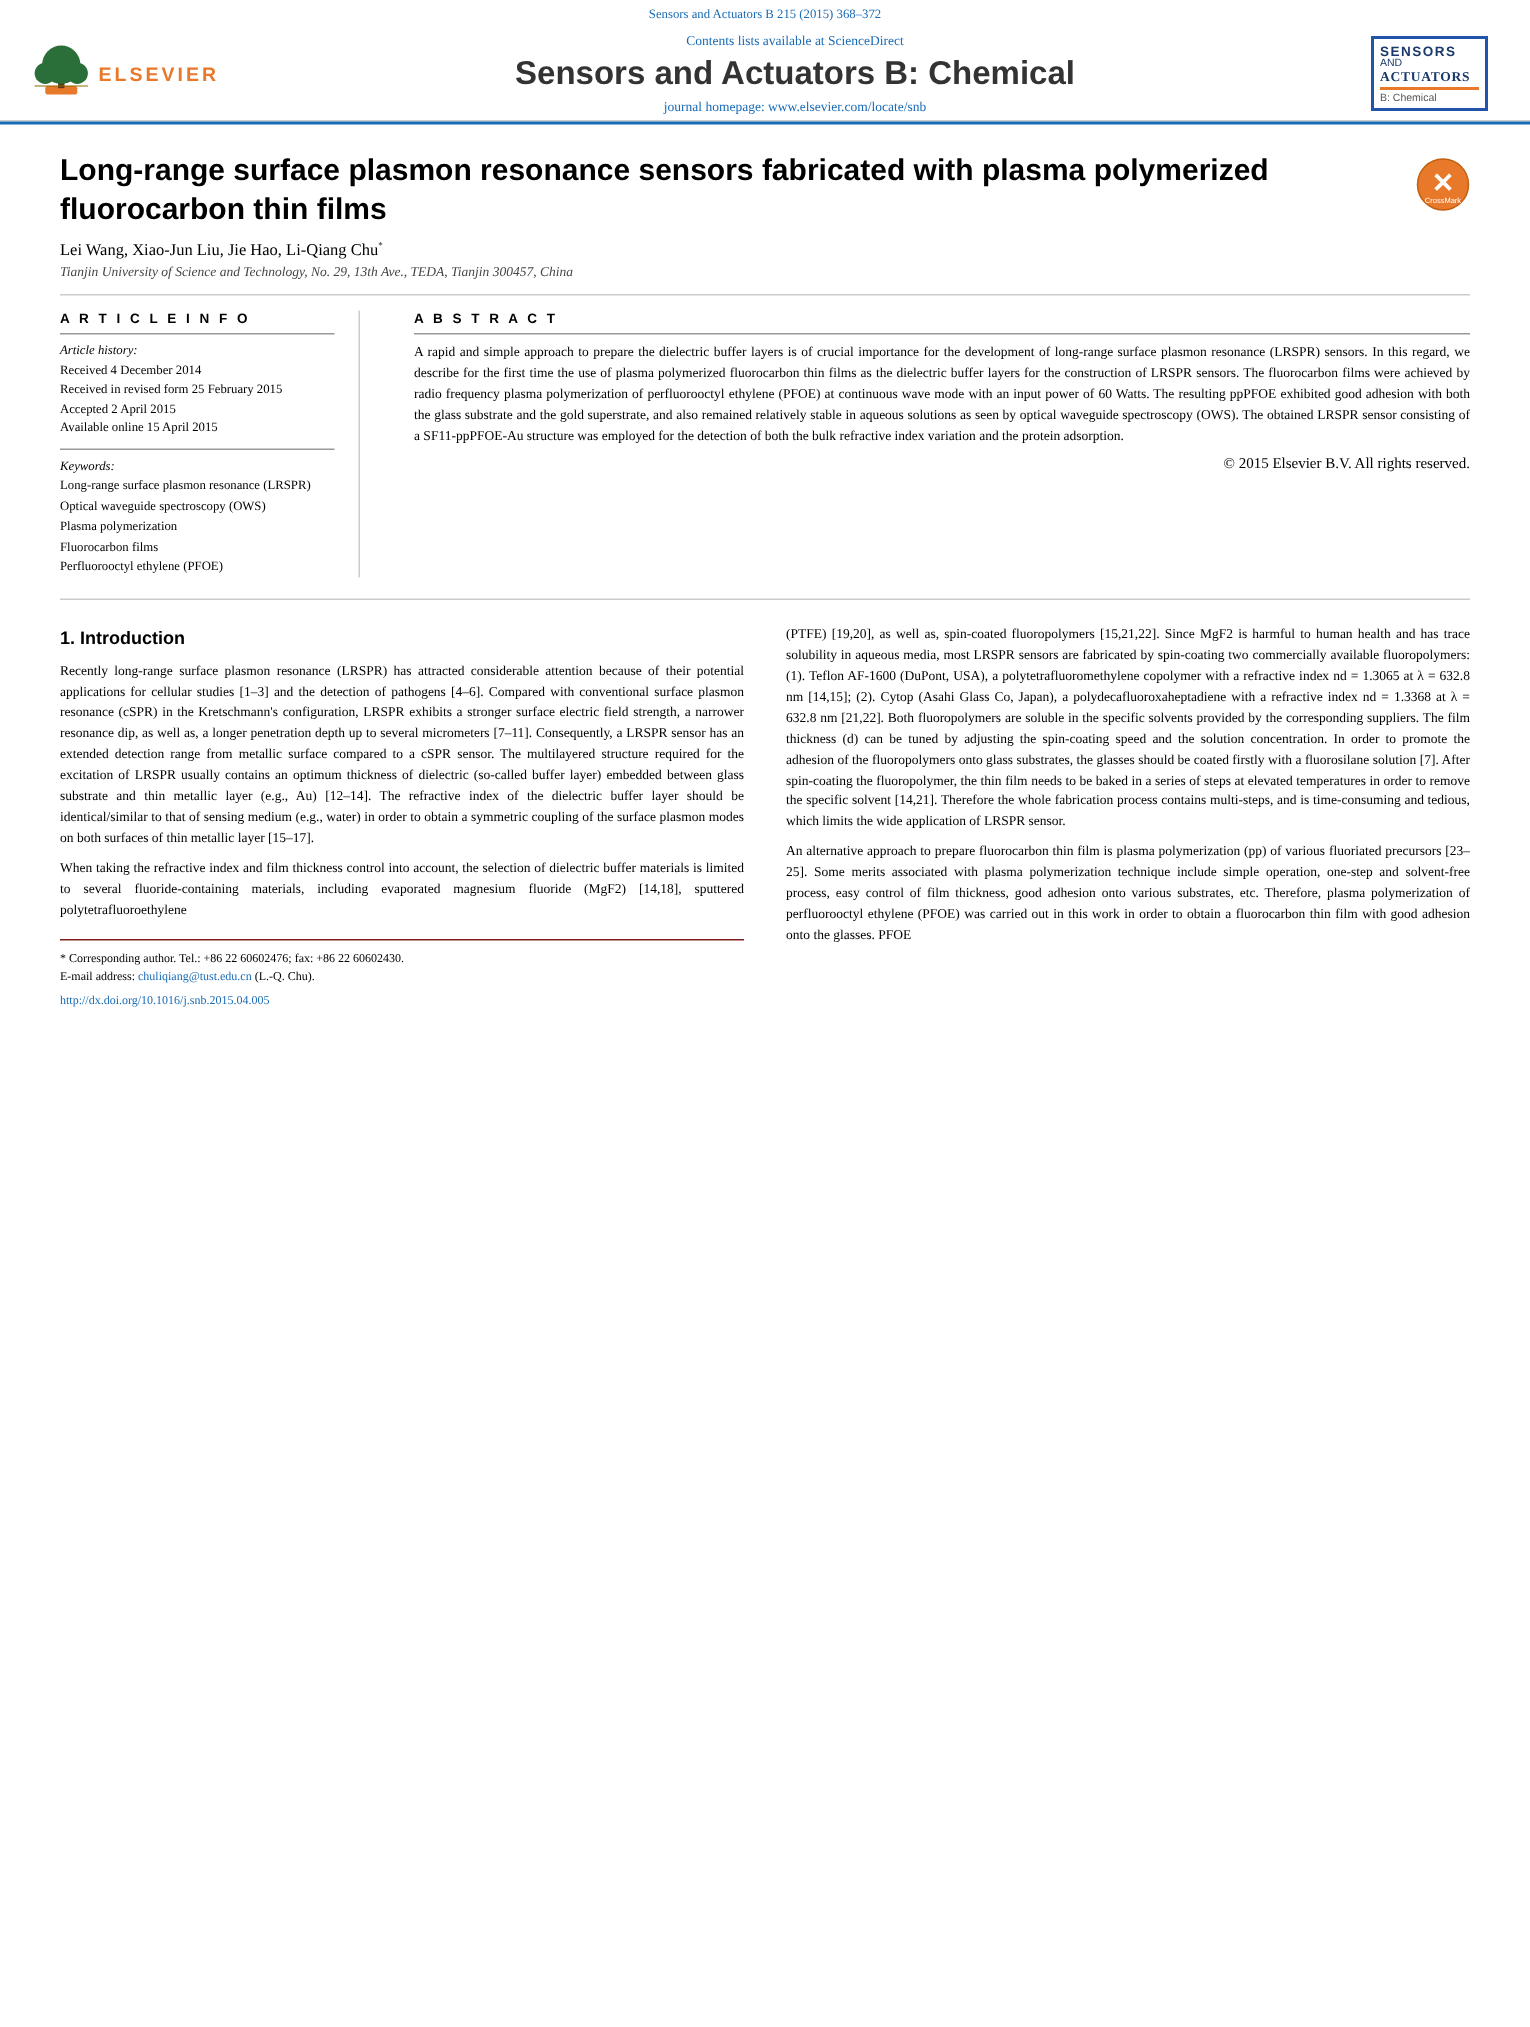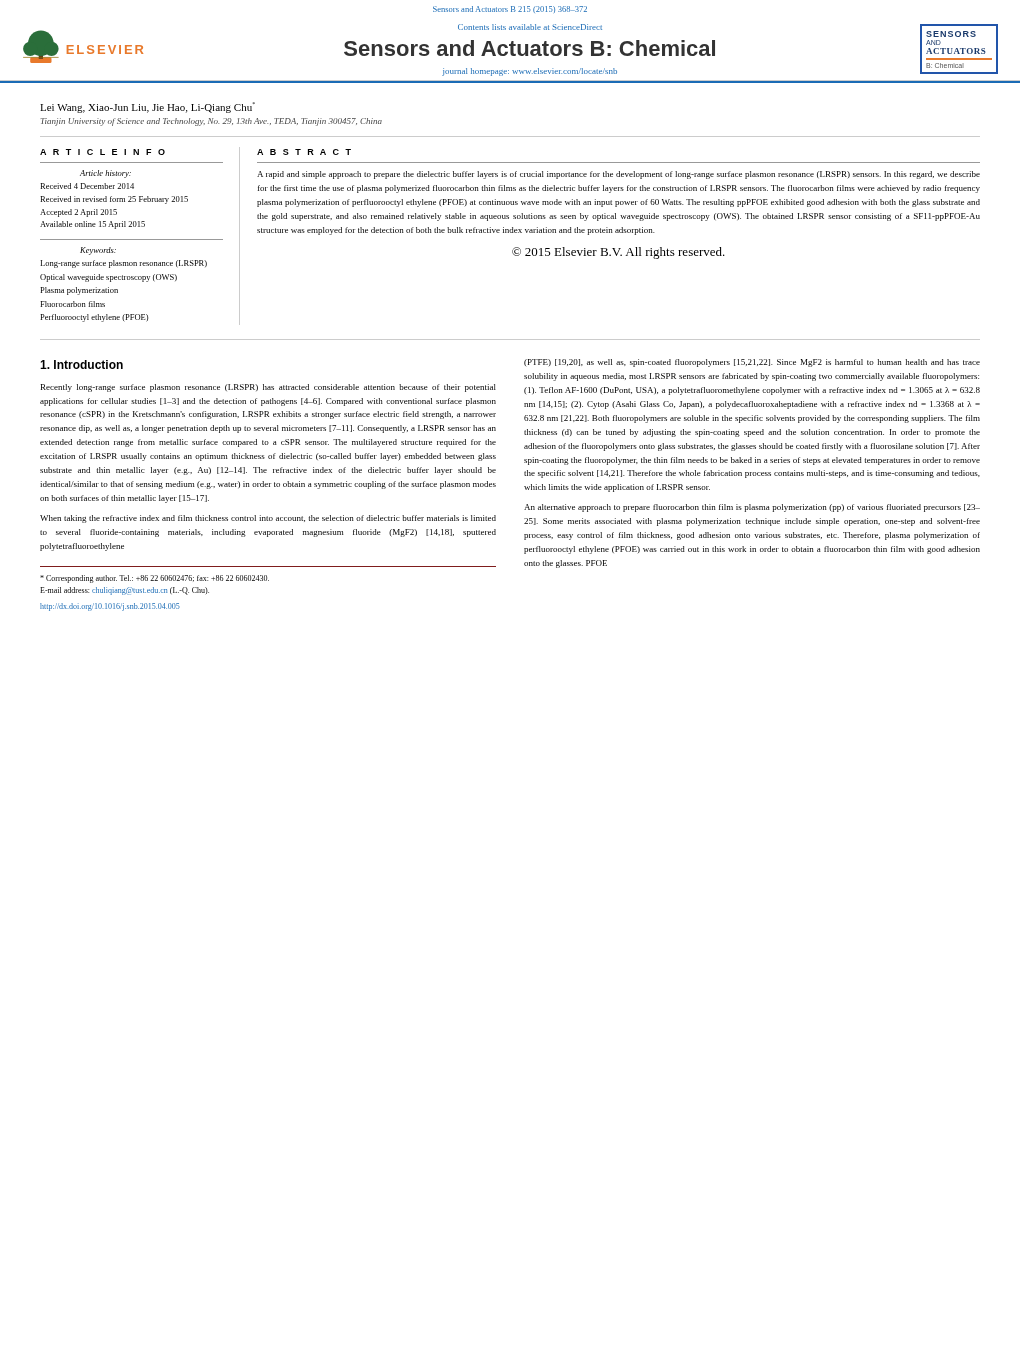--- a/index.html
+++ b/index.html
@@ -78,21 +78,21 @@
       font-size: 9px;
       color: #555;
       margin-top: 4px;
     }
     .journal-homepage span { color: #1a6bb5; }
 
     .sensors-logo-box {
       width: 90px;
       display: flex;
       flex-direction: column;
-      align-items: center;
+      align-items: flex-start;
     }
 
     .top-divider {
       border: none;
       border-top: 2px solid #1a6bb5;
       margin: 0 0 0 0;
     }
 
     
     .main-content {
@@ -136,21 +136,21 @@
 
     .article-divider {
       border: none;
       border-top: 1px solid #ccc;
       margin: 8px 0 10px 0;
     }
 
     
     .two-col-section {
       display: flex;
-      gap: 17px;
+      gap: 36px;
       margin-bottom: 14px;
     }
 
     .article-info-col {
       width: 200px;
       flex-shrink: 0;
       border-right: 1px solid #ccc;
       padding-right: 16px;
     }
 
@@ -171,21 +171,20 @@
       border: none;
       border-top: 1px solid #999;
       margin: 3px 0 5px 0;
     }
 
     .info-sub-label {
       font-size: 8.5px;
       font-style: italic;
       color: #000;
       margin-bottom: 2px;
-      margin-left: 40px;
     }
 
     .info-item {
       font-size: 8.5px;
       color: #000;
       line-height: 1.5;
     }
 
     .keywords-section {
       margin-top: 8px;
@@ -197,23 +196,23 @@
     }
 
     .abstract-text {
       font-size: 9px;
       color: #000;
       line-height: 1.55;
       text-align: justify;
     }
 
     .copyright-line {
-      font-size: 13px;
-      color: #000;
-      text-align: center;
+      font-size: 10px;
+      color: #000;
+      text-align: right;
       margin-top: 6px;
     }
 
     
     .body-two-col {
       display: flex;
       gap: 28px;
       margin-top: 16px;
     }
 
@@ -326,20 +325,30 @@
           <div style="font-size:7px;color:#555;font-family:Arial;">B: Chemical</div>
         </div>
       </div>
     </div>
   </div>
 
   <hr class="top-divider">
 
   <div class="main-content">
 
+    <div class="article-title-row">
+      <div class="article-title">Long-range surface plasmon resonance sensors fabricated with plasma polymerized fluorocarbon thin films</div>
+      <div class="crossmark-logo">
+        <svg width="36" height="36" viewBox="0 0 36 36" xmlns="http://www.w3.org/2000/svg">
+          <circle cx="18" cy="18" r="17" fill="#e8792b" stroke="#c06010" stroke-width="1"></circle>
+          <text x="18" y="23" text-anchor="middle" font-size="18" font-weight="bold" fill="white" font-family="Arial">✕</text>
+          <text x="18" y="30" text-anchor="middle" font-size="5" fill="white" font-family="Arial">CrossMark</text>
+        </svg>
+      </div>
+    </div>
 
     <div class="authors">
       <span>Lei Wang, Xiao-Jun Liu, Jie Hao, Li-Qiang Chu<sup>*</sup></span>
     </div>
 
     <div class="affiliation">Tianjin University of Science and Technology, No. 29, 13th Ave., TEDA, Tianjin 300457, China</div>
 
     <hr class="article-divider">
 
     <div class="two-col-section">

